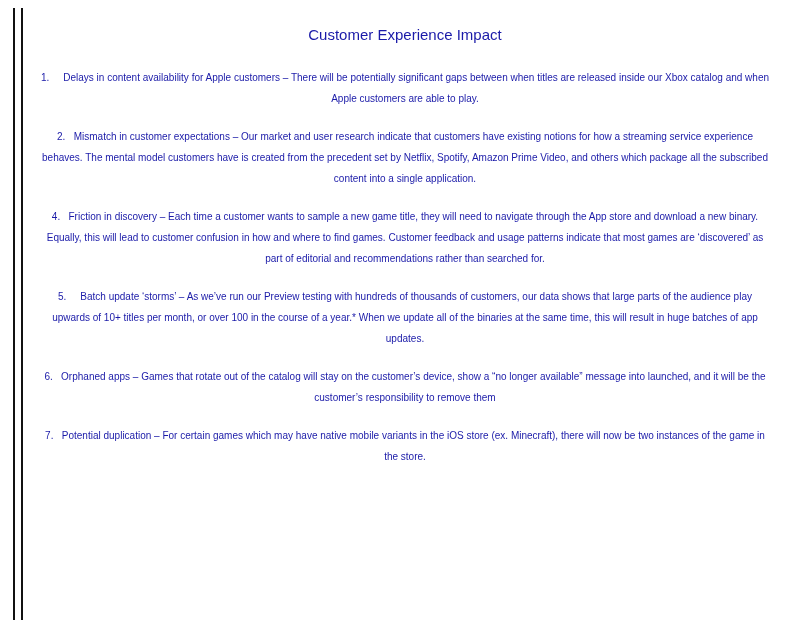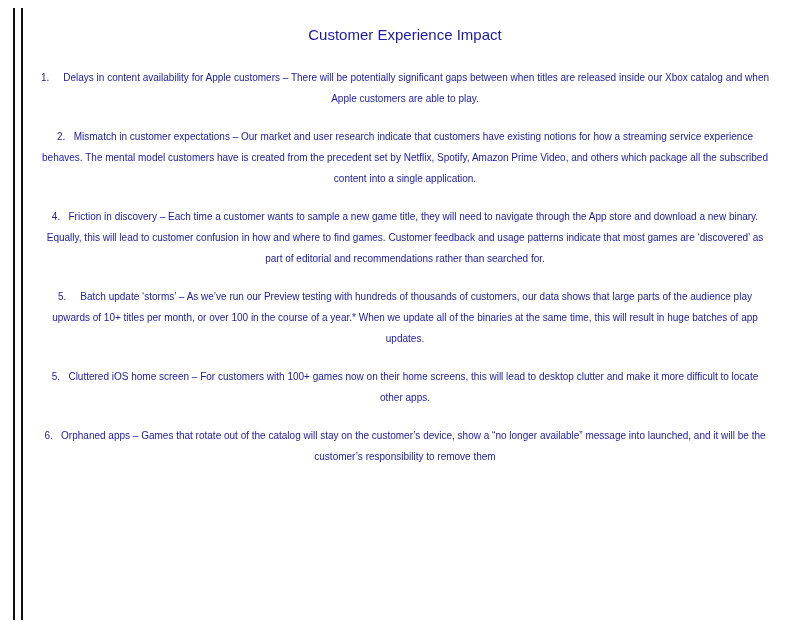--- a/index.html
+++ b/index.html
@@ -78,19 +78,19 @@
     <div class="doc-title">Customer Experience Impact</div>
 
     <p class="item first"><span class="num">1.</span><span class="num">     </span><span>Delays in content availability for Apple customers – There will be potentially significant gaps between when titles are released inside our Xbox catalog and when Apple customers are able to play.</span></p>
 
     <p class="item"><span class="num">2.</span><span class="num">   </span><span>Mismatch in customer expectations – Our market and user research indicate that customers have existing notions for how a streaming service experience behaves. The mental model customers have is created from the precedent set by Netflix, Spotify, Amazon Prime Video, and others which package all the subscribed content into a single application.</span></p>
 
     <p class="item"><span class="num">4.</span><span class="num">   </span><span>Friction in discovery – Each time a customer wants to sample a new game title, they will need to navigate through the App store and download a new binary. Equally, this will lead to customer confusion in how and where to find games. Customer feedback and usage patterns indicate that most games are ‘discovered’ as part of editorial and recommendations rather than searched for.</span></p>
 
     <p class="item"><span class="num">5.</span><span class="num">     </span><span>Batch update ‘storms’ – As we’ve run our Preview testing with hundreds of thousands of customers, our data shows that large parts of the audience play upwards of 10+ titles per month, or over 100 in the course of a year.* When we update all of the binaries at the same time, this will result in huge batches of app updates.</span></p>
 
-    <p class="item"><span class="num">5.</span><span class="num">   </span><span>Cluttered iOS home screen – For customers with 100+ games now on their home screens, this will lead to desktop clutter and make it more difficult to locate other apps.</span></p>
 
     <p class="item"><span class="num">6.</span><span class="num">   </span><span>Orphaned apps – Games that rotate out of the catalog will stay on the customer’s device, show a “no longer available” message into launched, and it will be the customer’s responsibility to remove them</span></p>
 
+    <p class="item"><span class="num">7.</span><span class="num">   </span><span>Potential duplication – For certain games which may have native mobile variants in the iOS store (ex. Minecraft), there will now be two instances of the game in the store.</span></p>
 
   </div>
 </div>
 
 </body></html>

